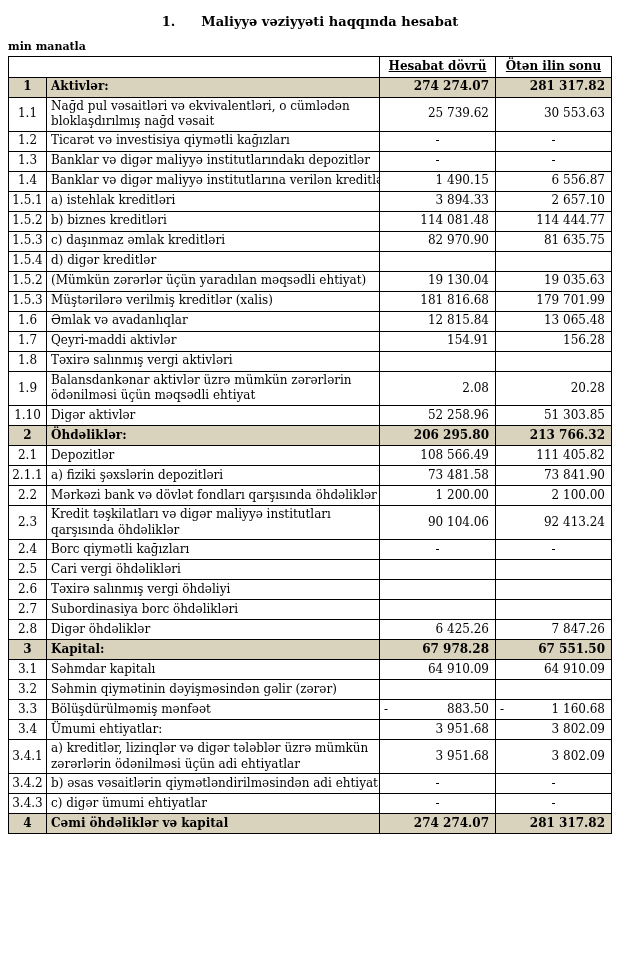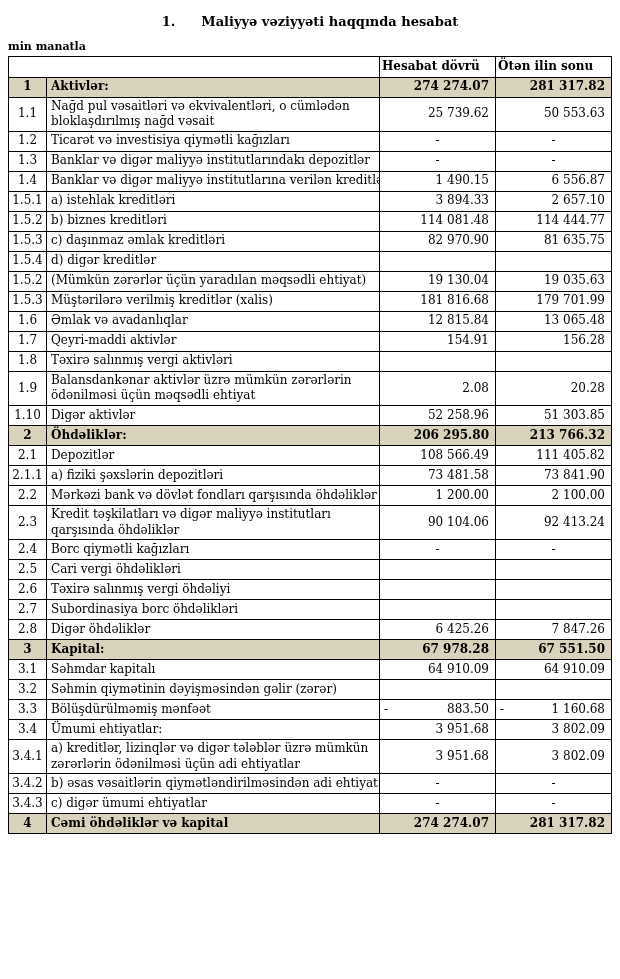--- a/index.html
+++ b/index.html
@@ -31,23 +31,24 @@
     table-layout: fixed;
     font-size: 12px;
   }
   th, td {
     border: 1px solid #000;
     vertical-align: middle;
     line-height: 1.3;
   }
   th {
     font-weight: bold;
-    text-align: left;
+    text-align: center;
     padding: 2px 2px;
     height: 20px;
+    text-decoration: underline;
   }
   td { height: 20px; }
   td.num { text-align: center; padding: 1px 1px; }
   td.label { padding: 1px 5px 1px 4px; }
   td.val { text-align: right; padding: 1px 6px 1px 4px; }
   td.val.dash { text-align: center; padding: 1px 2px; }
   tr.section { background: var(--section-bg, #d9d2bd); font-weight: bold; }
   tr.clip td.label { white-space: nowrap; overflow: hidden; }
   .spread { display: flex; justify-content: space-between; align-items: baseline; }
 </style>
@@ -80,21 +81,21 @@
         <tr class="section">
           <td class="num">1</td>
           <td class="label">Aktivlər:</td>
           <td class="val">274 274.07</td>
           <td class="val">281 317.82</td>
         </tr>
         <tr>
           <td class="num">1.1</td>
           <td class="label">Nağd pul vəsaitləri və ekvivalentləri, o cümlədən bloklaşdırılmış nağd vəsait</td>
           <td class="val">25 739.62</td>
-          <td class="val">50 553.63</td>
+          <td class="val">30 553.63</td>
         </tr>
         <tr>
           <td class="num">1.2</td>
           <td class="label">Ticarət və investisiya qiymətli kağızları</td>
           <td class="val dash">-</td>
           <td class="val dash">-</td>
         </tr>
         <tr>
           <td class="num">1.3</td>
           <td class="label">Banklar və digər maliyyə institutlarındakı depozitlər</td>

